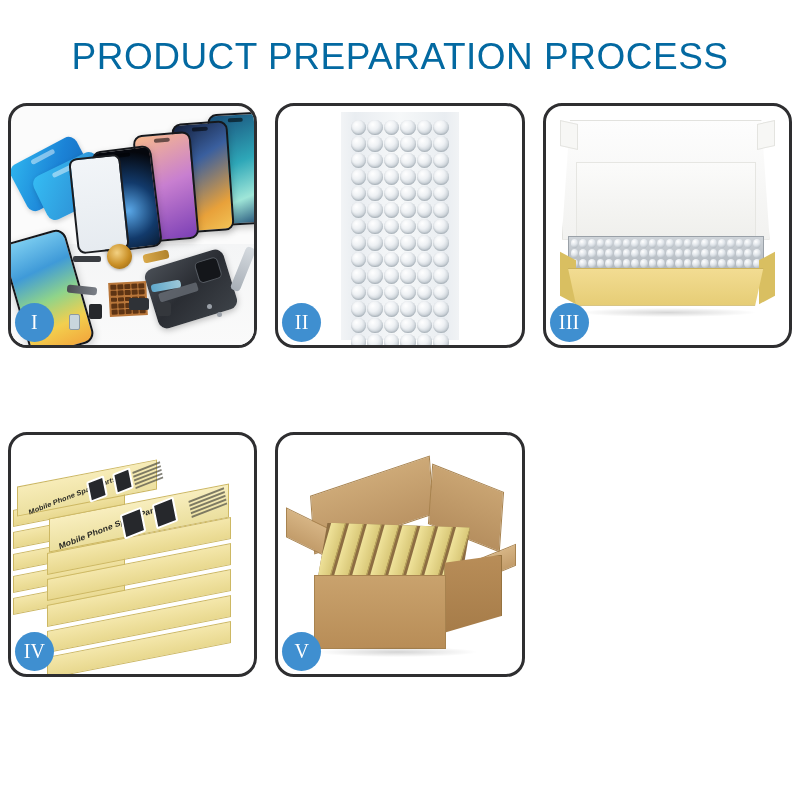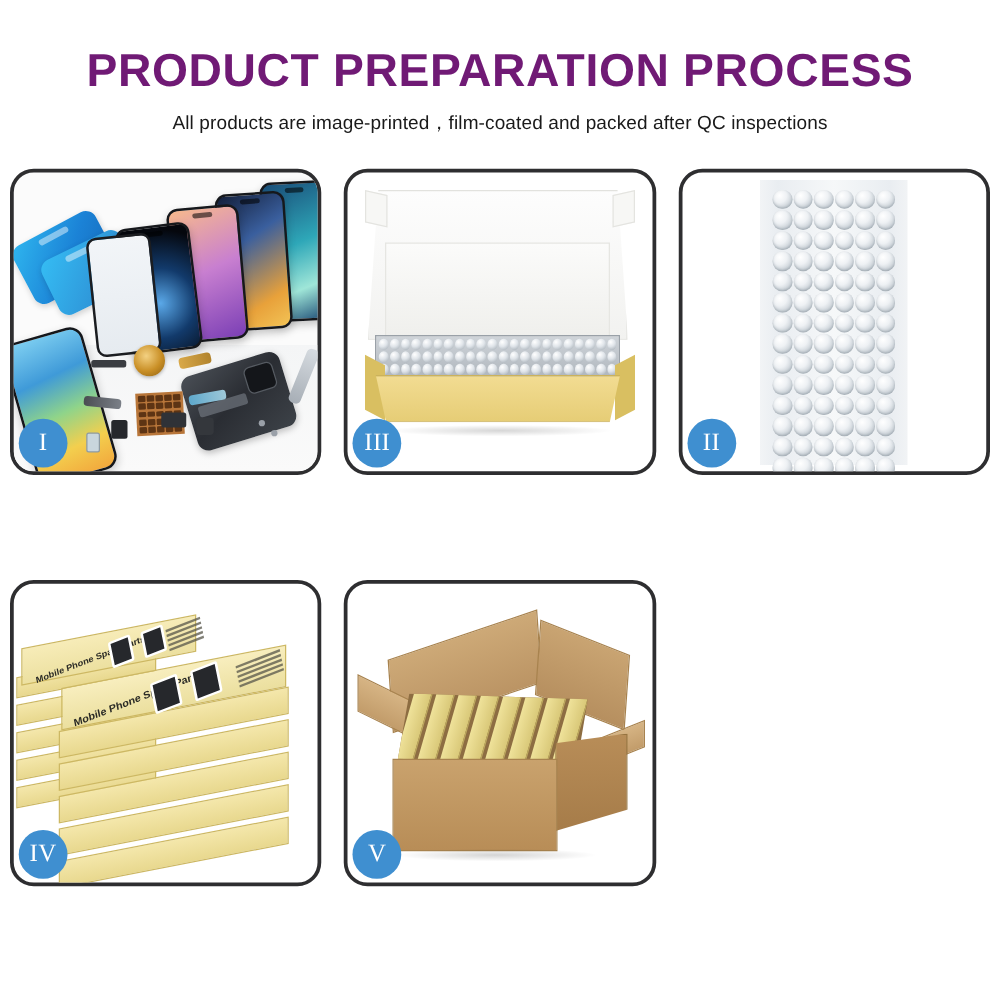--- a/index.html
+++ b/index.html
@@ -10,23 +10,23 @@
     font-family: "Liberation Sans", sans-serif;
     overflow: hidden;
     position: relative;
   }
 
   
   .header { padding-top: 38px; text-align: center; }
 
   .title {
     font-size: 37px;
-    font-weight: bold;
+    font-weight: normal;
     letter-spacing: 0.5px;
-    color: #701a75;
+    color: #0369a1;
     line-height: 1.05;
     font-family: "Liberation Sans", sans-serif;
   }
 
   .subtitle {
     margin-top: 11px;
     font-size: 15.2px;
     color: #1a1a1a;
     letter-spacing: 0.1px;
   }
@@ -390,21 +390,20 @@
   .shadow6 {
     position: absolute; left: 26px; right: 26px; top: 196px; height: 10px;
     background: radial-gradient(ellipse at center, rgba(0,0,0,.15), transparent 72%);
   }
 </style>
 </head>
 <body>
 
 <div class="header">
   <div class="title">PRODUCT PREPARATION PROCESS</div>
-  <div class="subtitle">All products are image-printed，film-coated and packed after QC inspections</div>
 </div>
 
 <div class="grid">
 
   <div class="panel p1">
     <div class="panel-art">
       <div class="floor"></div>
 
       <div class="film a">
           <span class="film-notch"></span>
@@ -464,20 +463,114 @@
       <div class="part spk"></div>
       <div class="part cam2"></div>
       <div class="part sim"></div>
       <div class="part screw1"></div>
       <div class="part screw2"></div>
       <div class="part tool"></div>
     </div>
     <div class="badge">I</div>
   </div>
 
+  <div class="panel p2">
+    <div class="panel-art">
+      <div class="pouch">
+        <div class="bubbles">
+          <i></i>
+            <i></i>
+            <i></i>
+            <i></i>
+            <i></i>
+            <i></i>
+          <i></i>
+            <i></i>
+            <i></i>
+            <i></i>
+            <i></i>
+            <i></i>
+          <i></i>
+            <i></i>
+            <i></i>
+            <i></i>
+            <i></i>
+            <i></i>
+          <i></i>
+            <i></i>
+            <i></i>
+            <i></i>
+            <i></i>
+            <i></i>
+          <i></i>
+            <i></i>
+            <i></i>
+            <i></i>
+            <i></i>
+            <i></i>
+          <i></i>
+            <i></i>
+            <i></i>
+            <i></i>
+            <i></i>
+            <i></i>
+          <i></i>
+            <i></i>
+            <i></i>
+            <i></i>
+            <i></i>
+            <i></i>
+          <i></i>
+            <i></i>
+            <i></i>
+            <i></i>
+            <i></i>
+            <i></i>
+          <i></i>
+            <i></i>
+            <i></i>
+            <i></i>
+            <i></i>
+            <i></i>
+          <i></i>
+            <i></i>
+            <i></i>
+            <i></i>
+            <i></i>
+            <i></i>
+          <i></i>
+            <i></i>
+            <i></i>
+            <i></i>
+            <i></i>
+            <i></i>
+          <i></i>
+            <i></i>
+            <i></i>
+            <i></i>
+            <i></i>
+            <i></i>
+          <i></i>
+            <i></i>
+            <i></i>
+            <i></i>
+            <i></i>
+            <i></i>
+          <i></i>
+            <i></i>
+            <i></i>
+            <i></i>
+            <i></i>
+            <i></i>
+        </div>
+      </div>
+    </div>
+    <div class="badge">II</div>
+  </div>
+
   <div class="panel p3">
     <div class="panel-art">
       <div class="lid3"></div>
       <div class="lid3flapL"></div>
       <div class="lid3flapR"></div>
       <div class="foam3"></div>
       <div class="tray3">
         <div class="tb">
           <i></i>
             <i></i>
@@ -546,114 +639,20 @@
             <i></i>
             <i></i>
         </div>
       </div>
       <div class="box3sideL"></div>
       <div class="box3sideR"></div>
       <div class="box3front"></div>
       <div class="shadow3"></div>
     </div>
     <div class="badge">III</div>
-  </div>
-
-  <div class="panel p2">
-    <div class="panel-art">
-      <div class="pouch">
-        <div class="bubbles">
-          <i></i>
-            <i></i>
-            <i></i>
-            <i></i>
-            <i></i>
-            <i></i>
-          <i></i>
-            <i></i>
-            <i></i>
-            <i></i>
-            <i></i>
-            <i></i>
-          <i></i>
-            <i></i>
-            <i></i>
-            <i></i>
-            <i></i>
-            <i></i>
-          <i></i>
-            <i></i>
-            <i></i>
-            <i></i>
-            <i></i>
-            <i></i>
-          <i></i>
-            <i></i>
-            <i></i>
-            <i></i>
-            <i></i>
-            <i></i>
-          <i></i>
-            <i></i>
-            <i></i>
-            <i></i>
-            <i></i>
-            <i></i>
-          <i></i>
-            <i></i>
-            <i></i>
-            <i></i>
-            <i></i>
-            <i></i>
-          <i></i>
-            <i></i>
-            <i></i>
-            <i></i>
-            <i></i>
-            <i></i>
-          <i></i>
-            <i></i>
-            <i></i>
-            <i></i>
-            <i></i>
-            <i></i>
-          <i></i>
-            <i></i>
-            <i></i>
-            <i></i>
-            <i></i>
-            <i></i>
-          <i></i>
-            <i></i>
-            <i></i>
-            <i></i>
-            <i></i>
-            <i></i>
-          <i></i>
-            <i></i>
-            <i></i>
-            <i></i>
-            <i></i>
-            <i></i>
-          <i></i>
-            <i></i>
-            <i></i>
-            <i></i>
-            <i></i>
-            <i></i>
-          <i></i>
-            <i></i>
-            <i></i>
-            <i></i>
-            <i></i>
-            <i></i>
-        </div>
-      </div>
-    </div>
-    <div class="badge">II</div>
   </div>
 
   <div class="panel p4">
     <div class="panel-art">
       <div class="stack">
         <div class="sbox rear5"></div>
         <div class="sbox rear4"></div>
         <div class="sbox rear3"></div>
         <div class="sbox rear2"></div>
         <div class="sbox rear1"></div>

